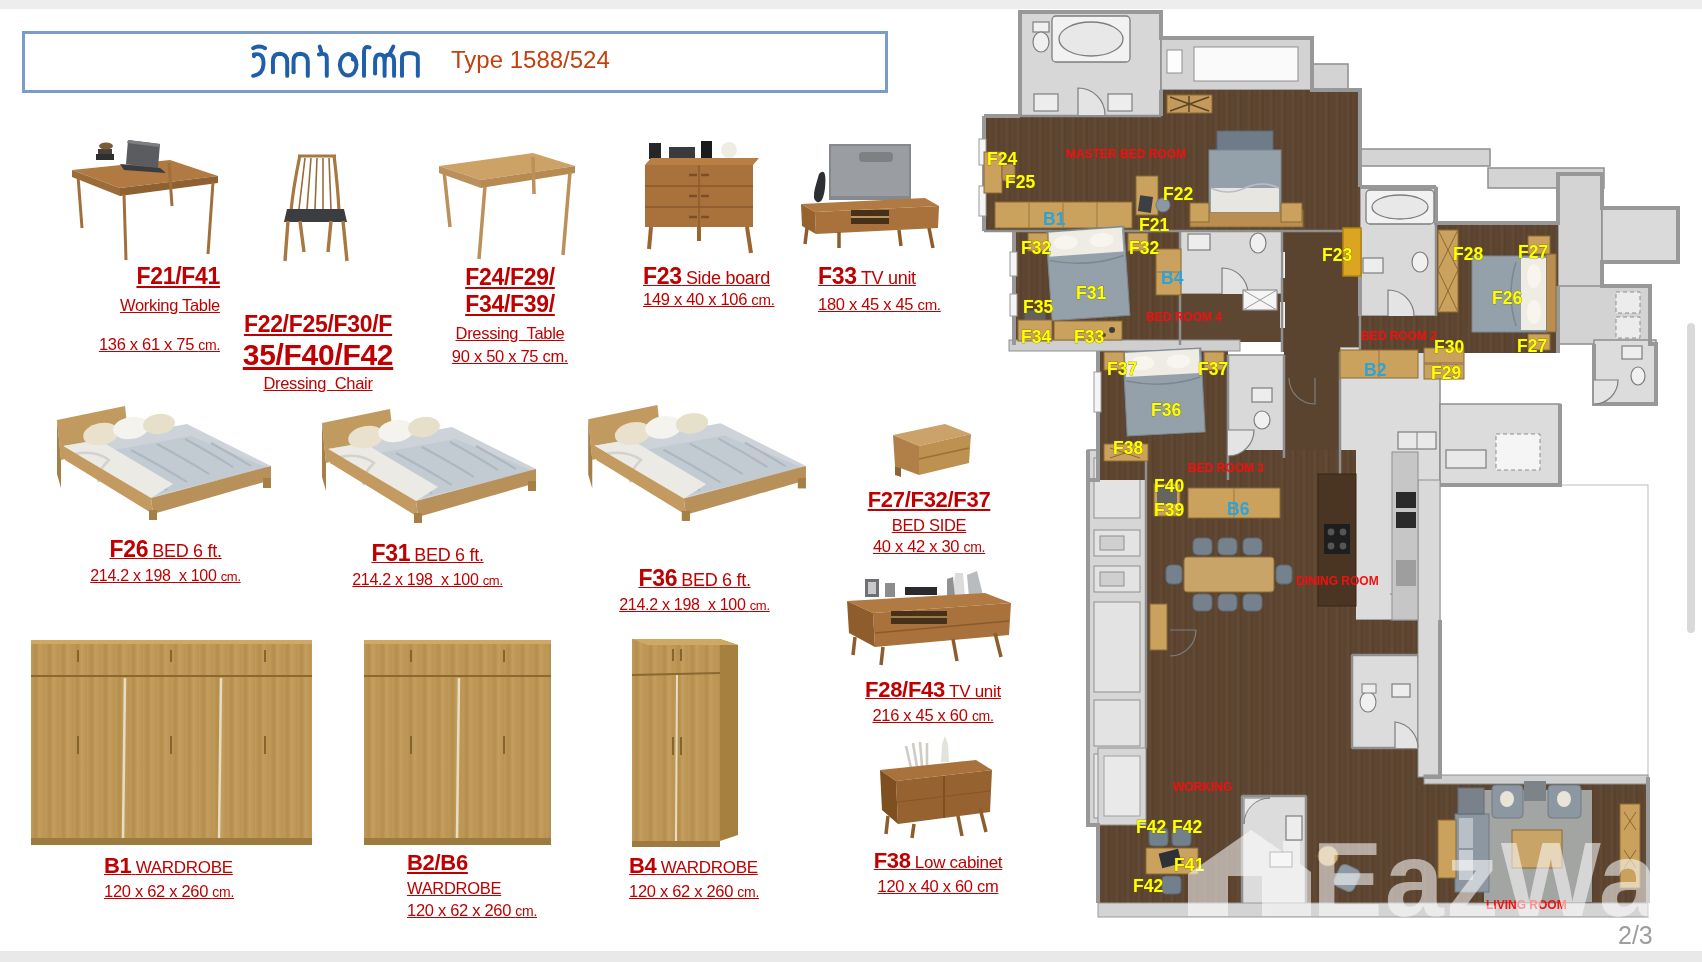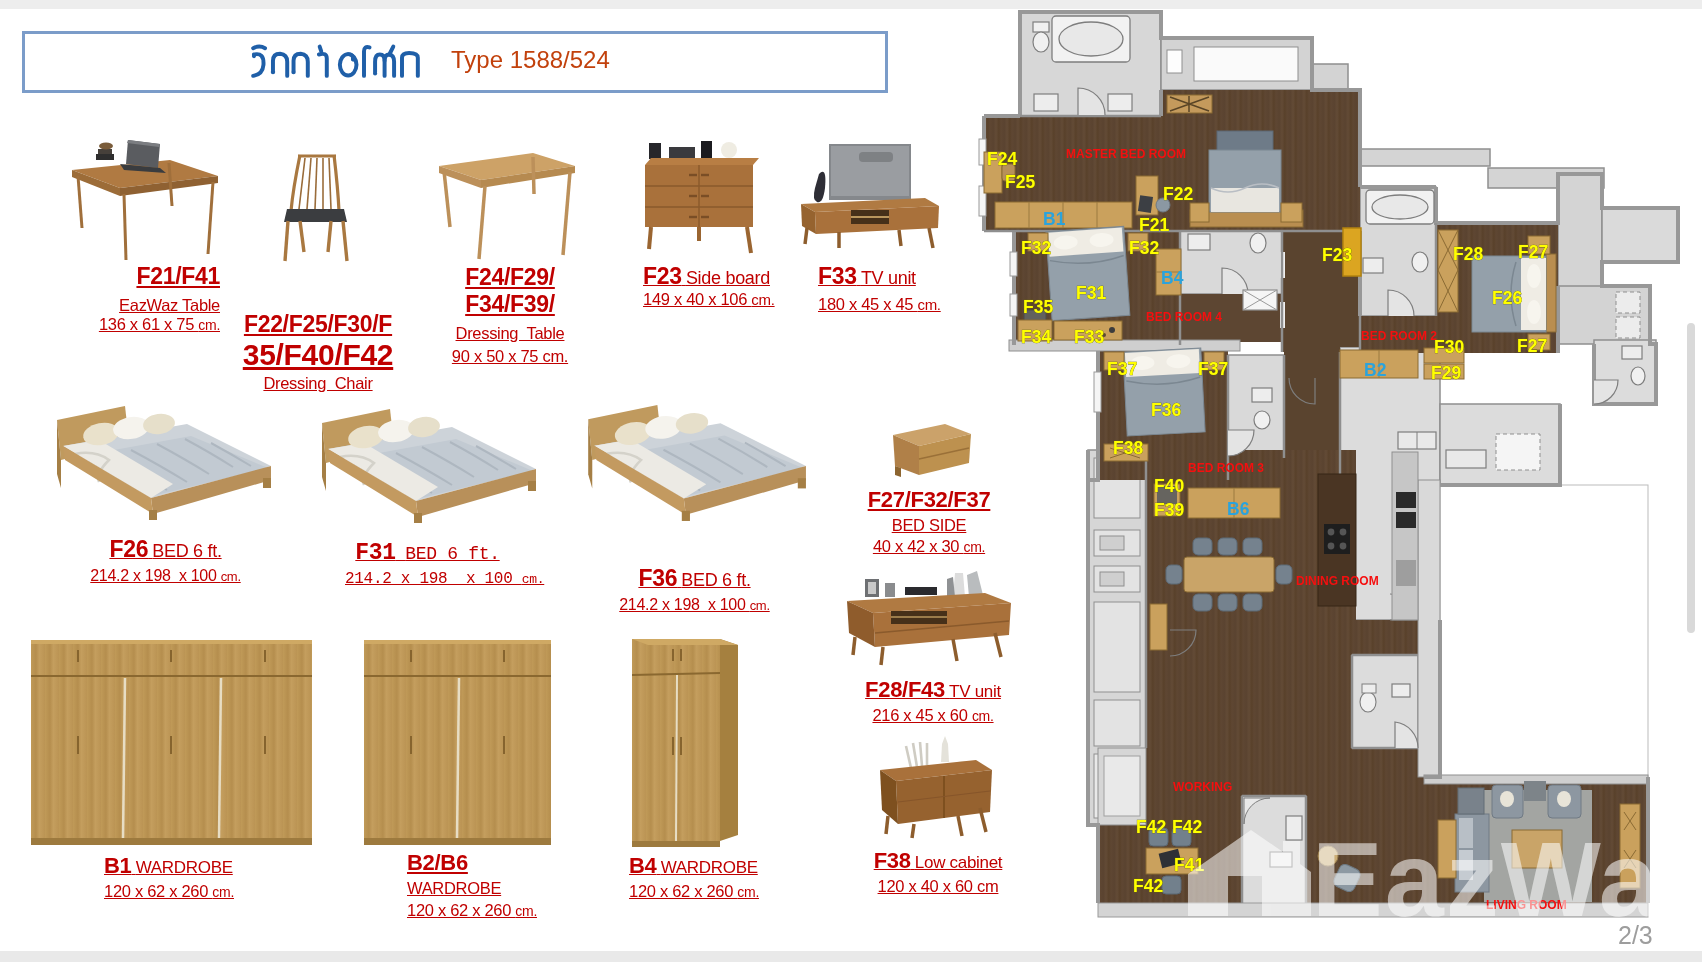--- a/index.html
+++ b/index.html
@@ -291,22 +291,22 @@
 <line x1="41" y1="12" x2="41" y2="24"></line>
       <line x1="49" y1="12" x2="49" y2="24"></line>
 <line x1="41" y1="100" x2="41" y2="118"></line>
       <line x1="49" y1="100" x2="49" y2="118"></line>
 </g>
 <rect x="0" y="204" width="88" height="6" fill="#9d7a3e"></rect>
 </svg>
 
 <div class="lbl" style="left:60px;top:263px;width:160px;text-align:right;">
 <div style="font-size:23px;font-weight:bold;text-decoration:underline;">F21/F41</div>
-<div style="font-size:16.5px;text-decoration:underline;margin-top:6px;">EazWaz Table</div>
-<div style="font-size:16.5px;text-decoration:underline;margin-top:0;">136 x 61 x 75 <span style="font-size:14px;">cm.</span></div>
+<div style="font-size:16.5px;text-decoration:underline;margin-top:6px;">Working Table</div>
+<div style="font-size:16.5px;text-decoration:underline;margin-top:20px;">136 x 61 x 75 <span style="font-size:14px;">cm.</span></div>
 </div>
 
 <div class="lbl" style="left:238px;top:263px;width:160px;text-align:center;margin-top:48px;">
 <div style="font-size:23px;font-weight:bold;text-decoration:underline;">F22/F25/F30/F</div>
 <div style="font-size:30px;font-weight:bold;text-decoration:underline;">35/F40/F42</div>
 <div style="font-size:16.5px;text-decoration:underline;margin-top:2px;">Dressing&nbsp; Chair</div>
 </div>
 
 <div class="lbl" style="left:430px;top:264px;width:160px;text-align:center;">
 <div style="font-size:23px;font-weight:bold;text-decoration:underline;">F24/F29/</div>
@@ -323,21 +323,21 @@
 <div class="lbl" style="left:818px;top:263px;width:160px;">
 <div style="text-decoration:underline;"><span style="font-size:23px;font-weight:bold;">F33</span> <span style="font-size:18px;">TV unit</span></div>
 <div style="font-size:16.5px;text-decoration:underline;margin-top:5px;">180 x 45 x 45 <span style="font-size:15px;">cm.</span></div>
 </div>
 
 <div class="lbl" style="left:83px;top:536px;width:165px;text-align:center;">
 <div style="text-decoration:underline;"><span style="font-size:23px;font-weight:bold;">F26</span> <span style="font-size:18px;">BED 6 ft.</span></div>
 <div style="font-size:16px;text-decoration:underline;margin-top:4px;">214.2 x 198&nbsp; x 100 <span style="font-size:13px;">cm.</span></div>
 </div>
 
-<div class="lbl" style="left:345px;top:540px;width:165px;text-align:center;font-family:Liberation Mono, monospace;">
+<div class="lbl" style="left:345px;top:540px;width:165px;text-align:center;">
 <div style="text-decoration:underline;"><span style="font-size:23px;font-weight:bold;">F31</span> <span style="font-size:18px;">BED 6 ft.</span></div>
 <div style="font-size:16px;text-decoration:underline;margin-top:4px;">214.2 x 198&nbsp; x 100 <span style="font-size:13px;">cm.</span></div>
 </div>
 
 <div class="lbl" style="left:612px;top:546px;width:165px;text-align:center;margin-top:19px;">
 <div style="text-decoration:underline;"><span style="font-size:23px;font-weight:bold;">F36</span> <span style="font-size:18px;">BED 6 ft.</span></div>
 <div style="font-size:16px;text-decoration:underline;margin-top:4px;">214.2 x 198&nbsp; x 100 <span style="font-size:13px;">cm.</span></div>
 </div>
 
 <div class="lbl" style="left:849px;top:487px;width:160px;text-align:center;">

